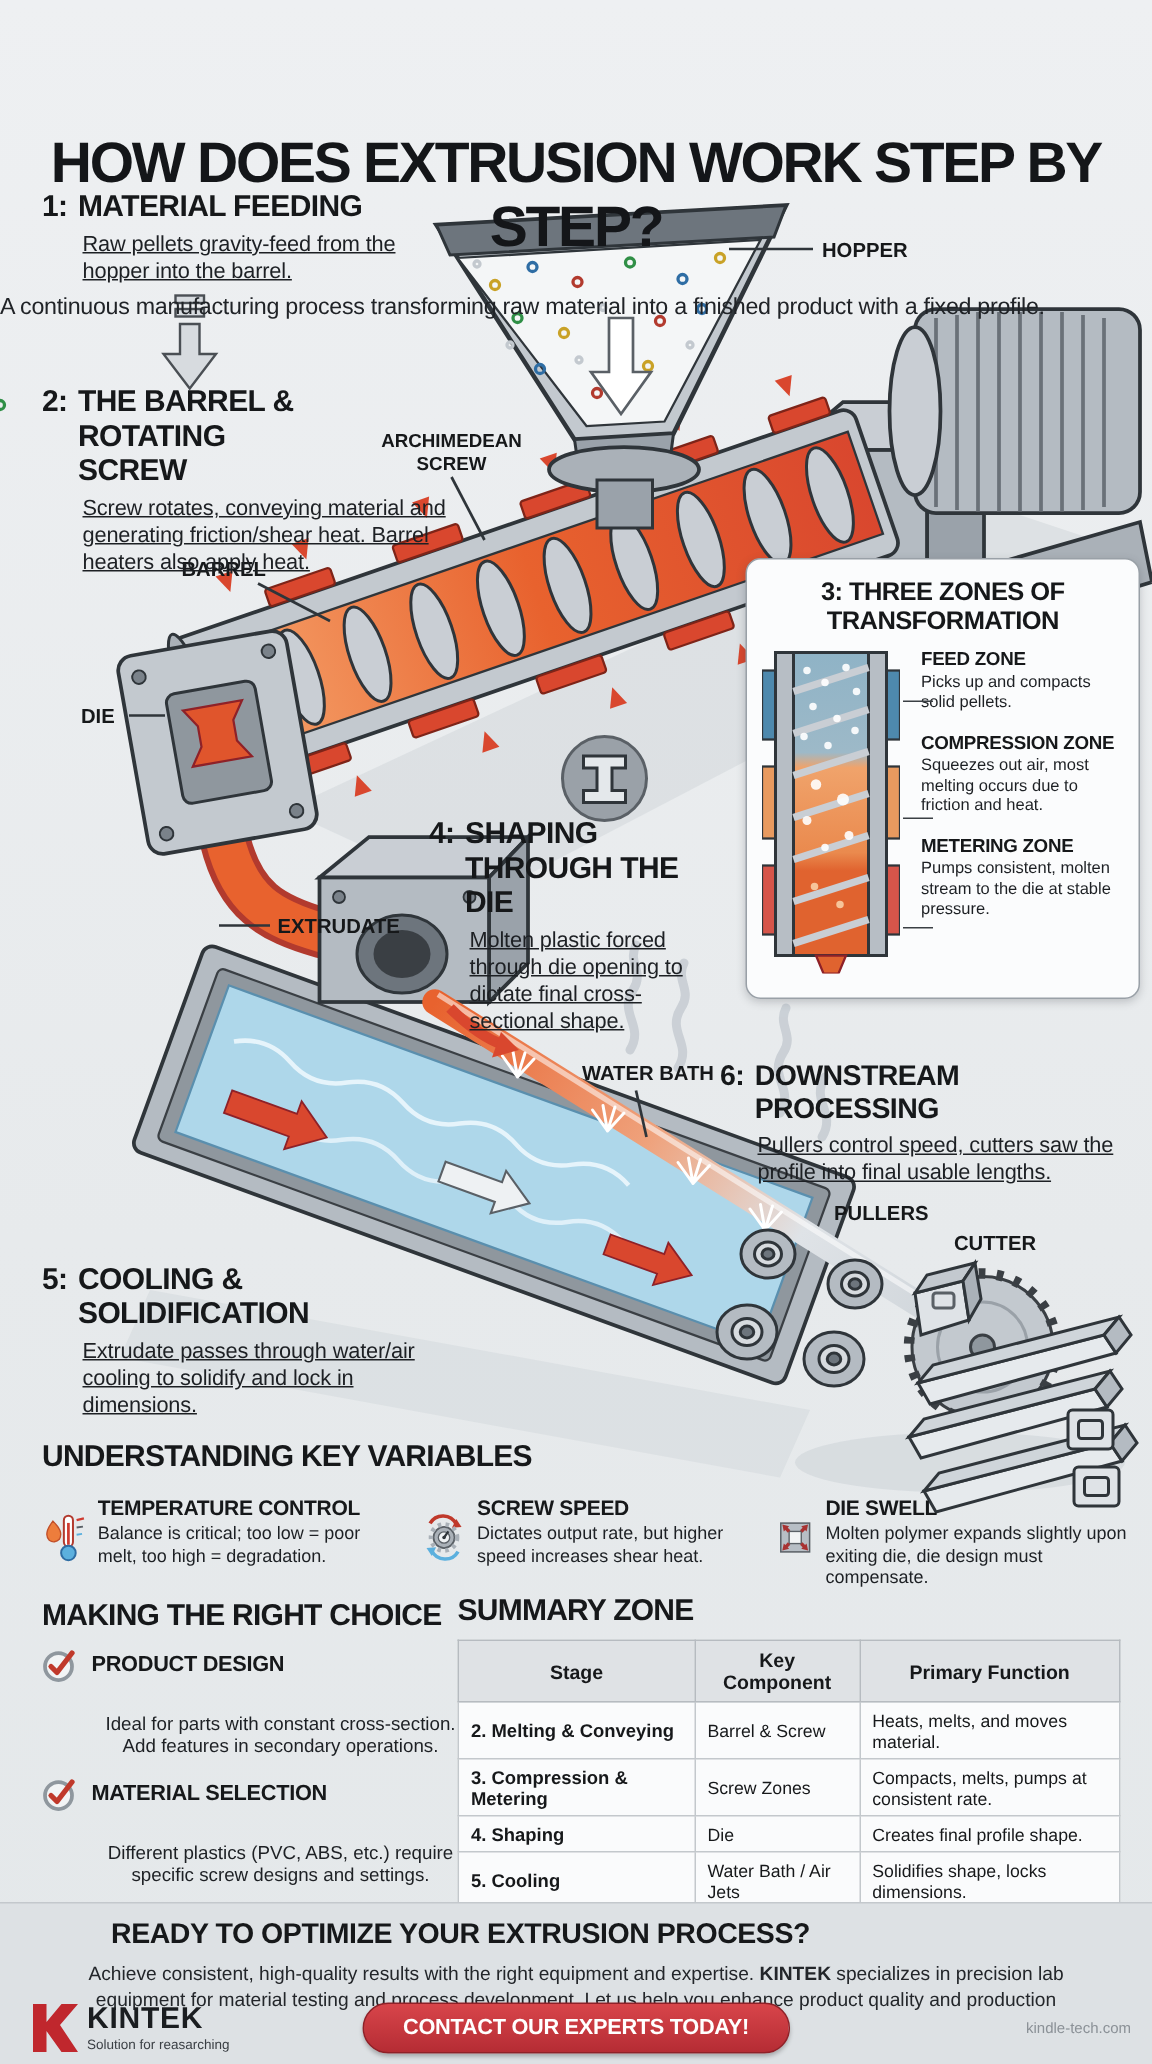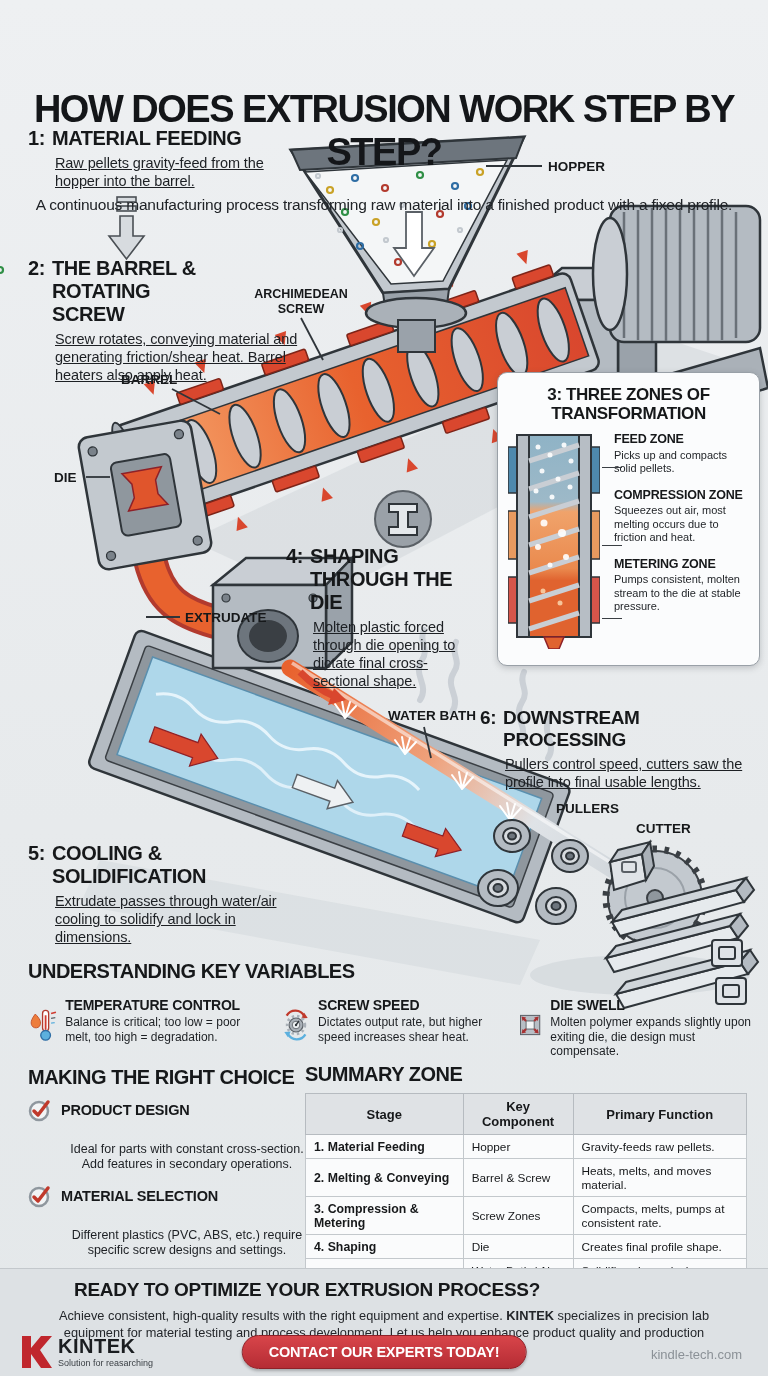--- a/index.html
+++ b/index.html
@@ -5,21 +5,21 @@
   * { margin:0; padding:0; box-sizing:border-box; }
   html,body { width:768px; }
   body { font-family:"Liberation Sans", sans-serif; color:#16181a; }
   .page { position:relative; width:768px; height:1376px; overflow:hidden;
           background:linear-gradient(180deg,#eef0f2 0%,#e7eaec 60%,#e4e8ea 100%); }
   .abs { position:absolute; }
 
   
   .title { top:88px; left:0; width:768px; text-align:center; font-size:38px; font-weight:bold;
            letter-spacing:-1.5px; color:#141619; }
-  .subtitle { top:196px; left:0; width:768px; text-align:center; font-size:15.5px; letter-spacing:-0.2px; color:#202327; }
+  .subtitle { top:196px; left:0; width:768px; font-size:15.5px; letter-spacing:-0.2px; color:#202327; }
 
   
   .step { line-height:1.15; }
   .step-h { display:flex; gap:7px; font-weight:bold; font-size:20px; letter-spacing:-0.4px; }
   .step-h .t { display:inline-block; }
   .step-b { margin:4px 0 0 27px; font-size:14.5px; line-height:1.25; letter-spacing:-0.1px; color:#1d2024;text-decoration:underline; }
 
   
   .zones-box { left:497px; top:372px; width:263px; height:294px; background:#fbfcfd;
                border:1.5px solid #99a0a7; border-radius:10px; box-shadow:0 2px 6px rgba(60,65,70,.25);
@@ -55,21 +55,21 @@
   .cta-body { top:38px; left:54px; width:660px; text-align:center; font-size:12.8px; line-height:1.35; color:#23262a; }
   .cta-body b { font-weight:bold; }
   .logo { top:66px; left:20px; display:flex; align-items:center; gap:6px; }
   .logo-txt { line-height:1; }
   .logo-name { font-size:20px; font-weight:bold; letter-spacing:0.5px; color:#1a1d20; }
   .logo-tag { font-size:9px; color:#3a3f44; margin-top:3px; }
   .cta-btn { top:66px; left:50%; transform:translateX(-50%); background:linear-gradient(180deg,#d8454a,#b52c34);
              border:1px solid #8e2128; color:#fff; font-weight:bold; font-size:14.5px; letter-spacing:-0.2px;
              padding:8px 26px; border-radius:20px; box-shadow:0 2px 3px rgba(0,0,0,.25); cursor:pointer;
              font-family:"Liberation Sans",sans-serif; }
-  .site { top:78px; right:26px; font-size:13px; color:#8b9197; }
+  .site { top:78px; right:14px; font-size:10px; color:#8b9197; }
 
   svg text { font-family:"Liberation Sans",sans-serif; font-weight:bold; font-size:13.5px; fill:#16181a; }
   svg text.sm { font-size:12.5px; }
 </style>
 </head>
 <body>
 
 <div class="page">
 
   <svg class="abs" style="left:0;top:0" width="768" height="1376" viewBox="0 0 768 1376">
@@ -528,25 +528,20 @@
   <table class="sum abs" style="left:305px;top:1093px">
     <thead>
       <tr>
         <th style="width:158px">Stage</th>
         <th style="width:110px">Key Component</th>
         <th style="width:174px">Primary Function</th>
       </tr>
     </thead>
     <tbody>
       <tr>
-        <td class="stage">1. Material Feeding</td>
-        <td>Hopper</td>
-        <td>Gravity-feeds raw pellets.</td>
-      </tr>
-      <tr>
         <td class="stage">2. Melting &amp; Conveying</td>
         <td>Barrel &amp; Screw</td>
         <td>Heats, melts, and moves material.</td>
       </tr>
       <tr>
         <td class="stage">3. Compression &amp; Metering</td>
         <td>Screw Zones</td>
         <td>Compacts, melts, pumps at consistent rate.</td>
       </tr>
       <tr>

